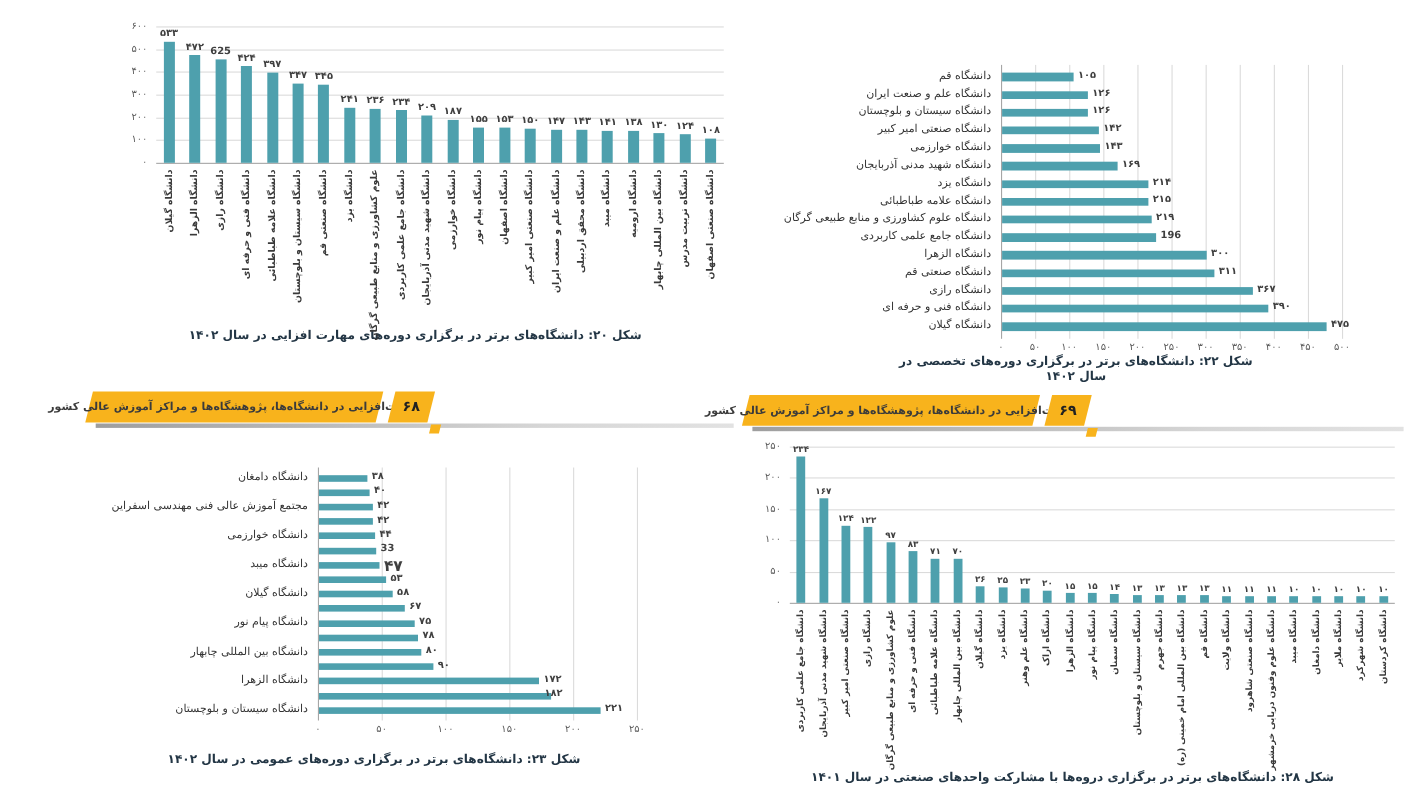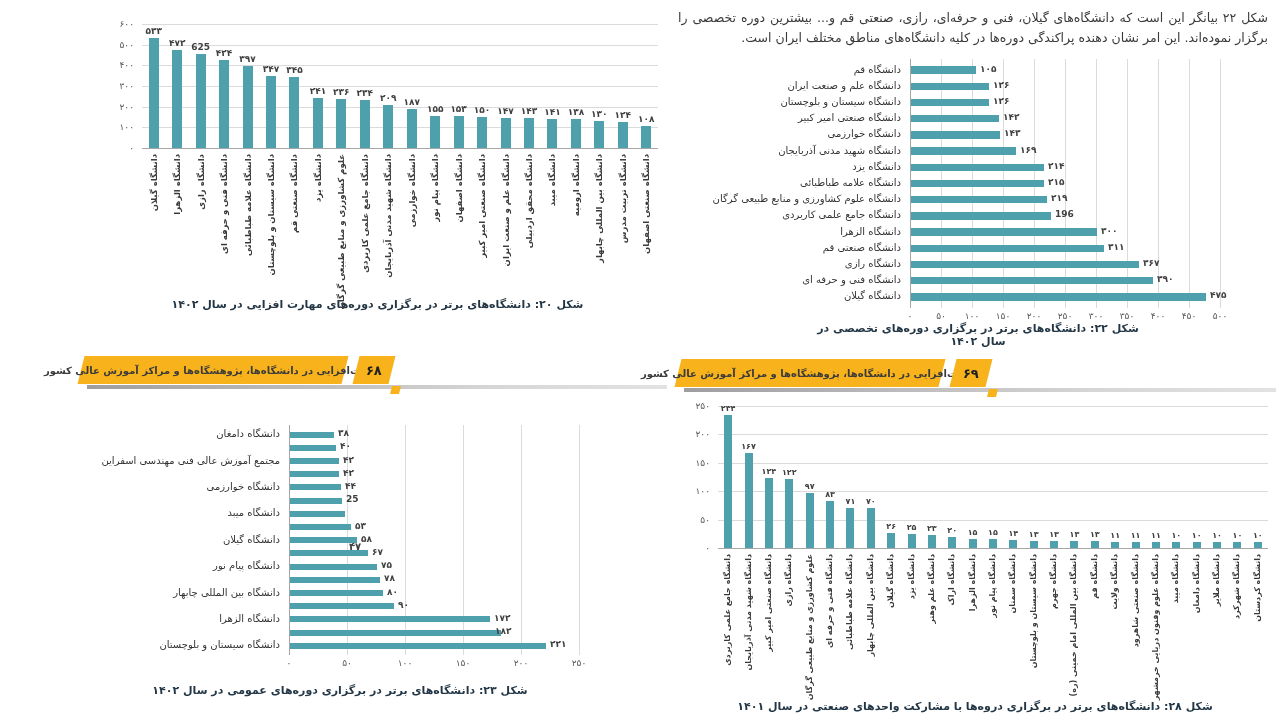--- a/index.html
+++ b/index.html
@@ -69,21 +69,20 @@
   .banner-sq{
     position:absolute;left:316px;top:30px;width:9px;height:8px;background:var(--banner);
     transform:skewX(-14deg);
   }
 </style>
 </head>
 <body>
 
 <div id="page">
 
-  <div class="para">شکل ۲۲ بیانگر این است که دانشگاه‌های گیلان، فنی و حرفه‌ای، رازی، صنعتی قم و... بیشترین دوره تخصصی را برگزار نموده‌اند. این امر نشان دهنده پراکندگی دوره‌ها در کلیه دانشگاه‌های مناطق مختلف ایران است.</div>
 
   <section class="chart chartA">
     <div class="caption capA">شکل ۲۰: دانشگاه‌های برتر در برگزاری دوره‌های مهارت افزایی در سال ۱۴۰۲</div>
   <div class="gh" style="left: 62px; top: 16px; width: 516px;"></div>
       <div class="ytick" style="left: 0px; top: 11px; width: 54px;">۶۰۰</div>
       <div class="gh" style="left: 62px; top: 37px; width: 516px;"></div>
       <div class="ytick" style="left: 0px; top: 32px; width: 54px;">۵۰۰</div>
       <div class="gh" style="left: 62px; top: 57px; width: 516px;"></div>
       <div class="ytick" style="left: 0px; top: 52px; width: 54px;">۴۰۰</div>
       <div class="gh" style="left: 62px; top: 78px; width: 516px;"></div>
@@ -254,24 +253,24 @@
       <div class="hval" style="left: 260px; top: 17.3px; font-size: 9px;">۴۰</div>
       <div class="hlab" style="left: 0px; top: 30.5px; width: 200px; font-size: 10px;">مجتمع آموزش عالی فنی مهندسی اسفراین</div>
       <div class="bar-h" style="left: 210px; top: 34px; width: 49px; height: 6px;"></div>
       <div class="hval" style="left: 263px; top: 30.5px; font-size: 9px;">۴۲</div>
       <div class="bar-h" style="left: 210px; top: 47.2px; width: 49px; height: 6px;"></div>
       <div class="hval" style="left: 263px; top: 43.7px; font-size: 9px;">۴۲</div>
       <div class="hlab" style="left: 0px; top: 56.9px; width: 200px; font-size: 10px;">دانشگاه خوارزمی</div>
       <div class="bar-h" style="left: 210px; top: 60.4px; width: 51px; height: 6px;"></div>
       <div class="hval" style="left: 265px; top: 56.9px; font-size: 9px;">۴۴</div>
       <div class="bar-h" style="left: 210px; top: 73.6px; width: 52px; height: 6px;"></div>
-      <div class="hval" style="left: 266px; top: 70.1px; font-size: 9px;">25</div>
+      <div class="hval" style="left: 266px; top: 70.1px; font-size: 9px;">33</div>
       <div class="hlab" style="left: 0px; top: 83.3px; width: 200px; font-size: 10px;">دانشگاه میبد</div>
       <div class="bar-h" style="left: 210px; top: 86.8px; width: 55px; height: 6px;"></div>
-      <div class="hval" style="left: 269px; top: 83.3px; font-size: 10px; margin-top: 34px;">۴۷</div>
+      <div class="hval" style="left: 269px; top: 83.3px; font-size: 14px;">۴۷</div>
       <div class="bar-h" style="left: 210px; top: 100px; width: 61px; height: 6px;"></div>
       <div class="hval" style="left: 275px; top: 96.5px; font-size: 9px;">۵۳</div>
       <div class="hlab" style="left: 0px; top: 109.7px; width: 200px; font-size: 10px;">دانشگاه گیلان</div>
       <div class="bar-h" style="left: 210px; top: 113.2px; width: 67px; height: 6px;"></div>
       <div class="hval" style="left: 281px; top: 109.7px; font-size: 9px;">۵۸</div>
       <div class="bar-h" style="left: 210px; top: 126.4px; width: 78px; height: 6px;"></div>
       <div class="hval" style="left: 292px; top: 122.9px; font-size: 9px;">۶۷</div>
       <div class="hlab" style="left: 0px; top: 136.1px; width: 200px; font-size: 10px;">دانشگاه پیام نور</div>
       <div class="bar-h" style="left: 210px; top: 139.6px; width: 87px; height: 6px;"></div>
       <div class="hval" style="left: 301px; top: 136.1px; font-size: 9px;">۷۵</div>

